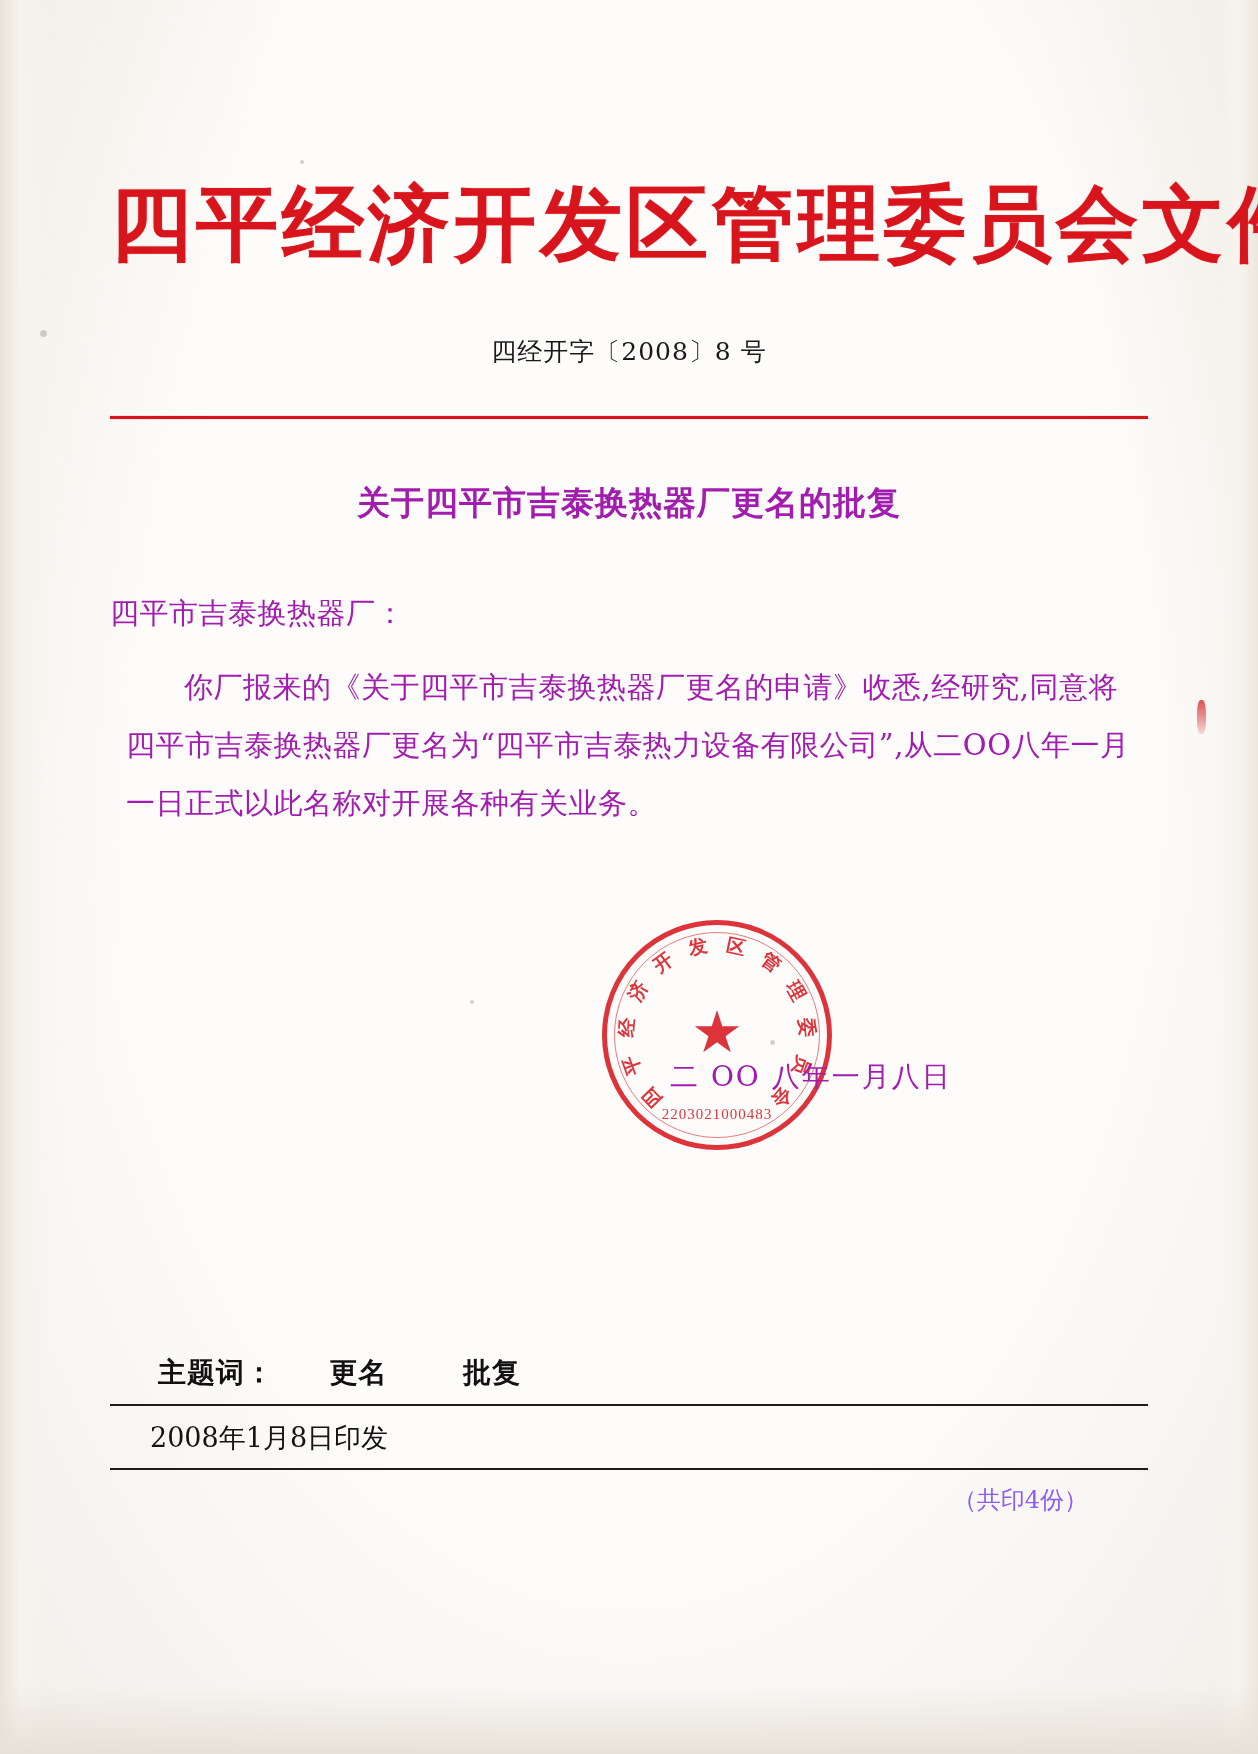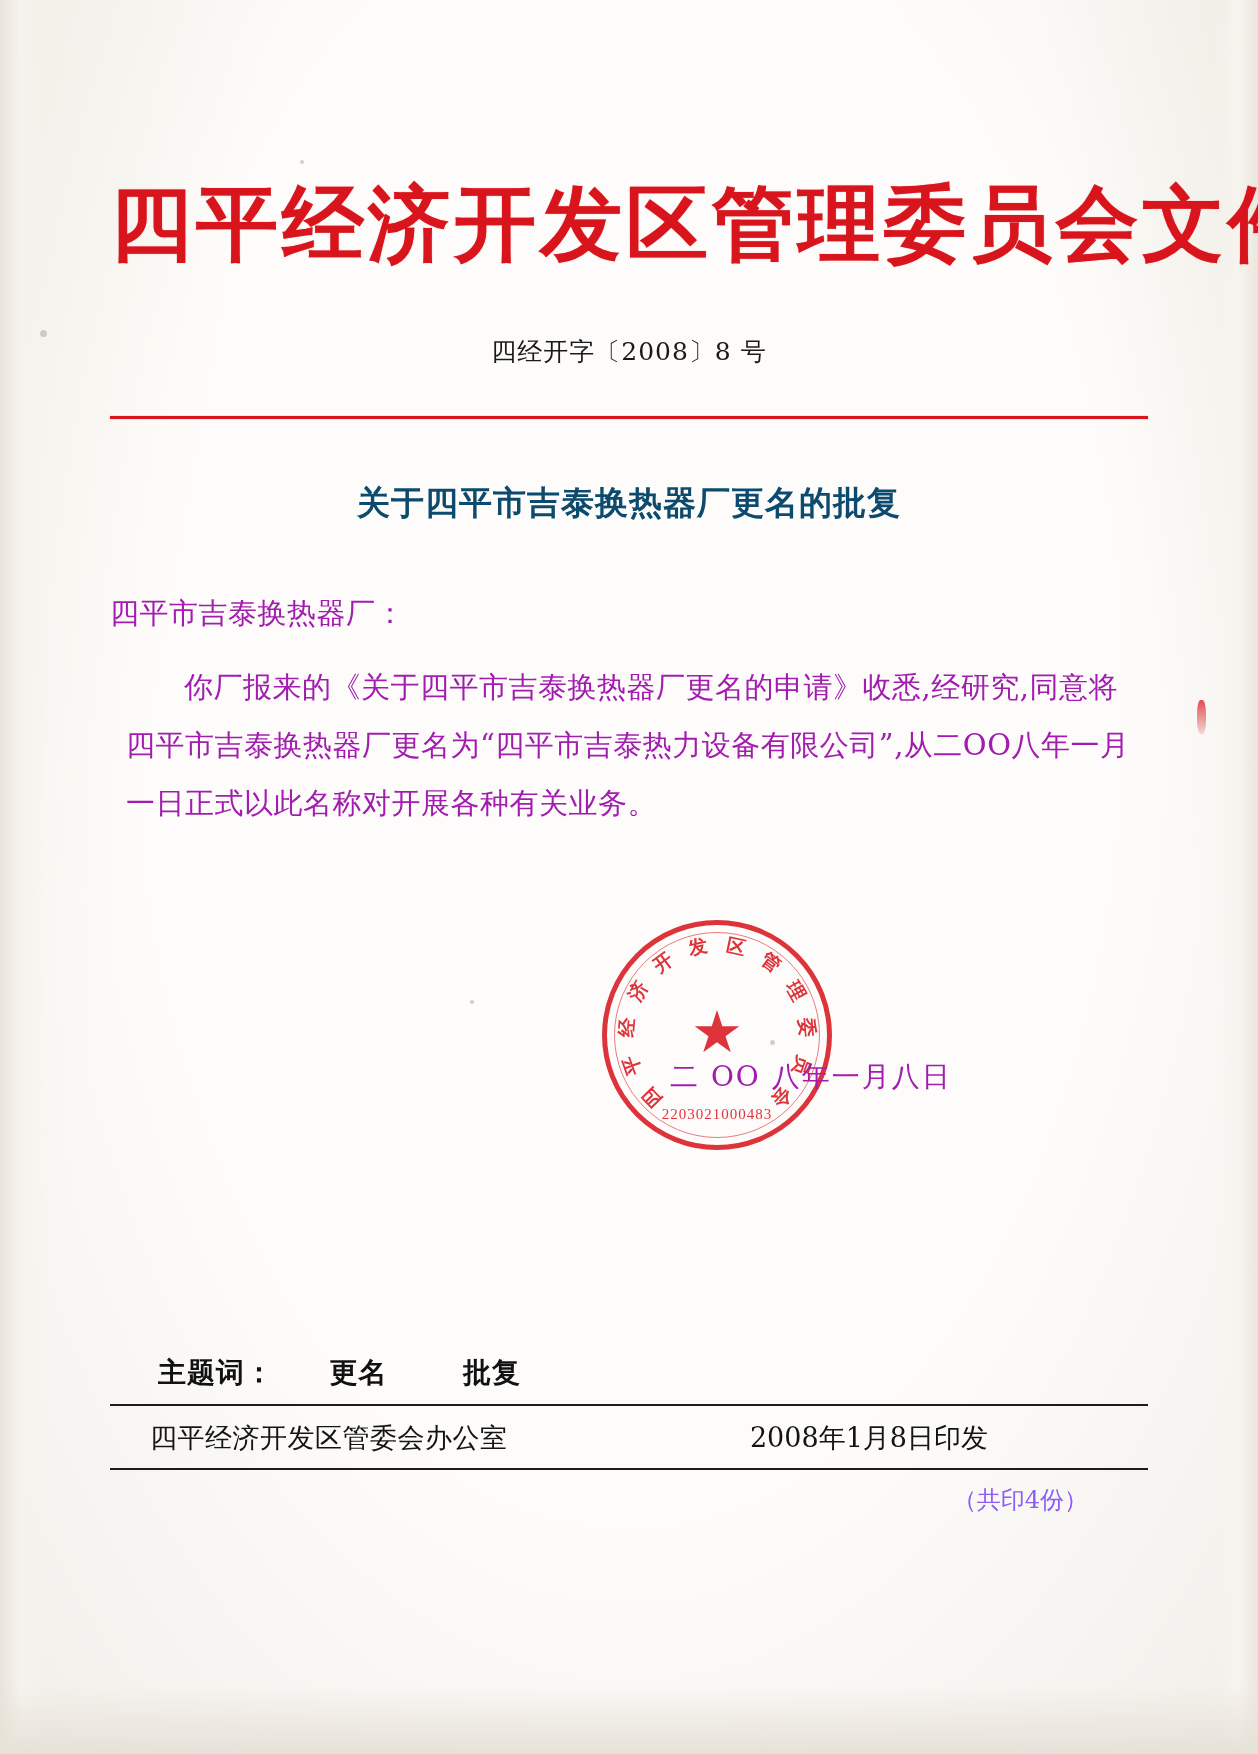--- a/index.html
+++ b/index.html
@@ -86,21 +86,21 @@
     box-shadow: 0 0 1px rgba(216,20,28,0.8);
   }
 
   
   .doc-title {
     text-align: center;
     margin-top: 62px;
     font-family: "DejaVu Sans", "Liberation Sans", sans-serif;
     font-weight: bold;
     font-size: 33px;
-    color: #0c4a6e;
+    color: #a21caf;
     letter-spacing: 1px;
   }
 
   
   .body-block {
     margin-top: 58px;
     font-family: "DejaVu Serif", "Liberation Serif", serif;
     font-size: 29px;
     color: #a21caf;
     line-height: 2.0;
@@ -300,19 +300,18 @@
   <div class="footer">
     <div class="keywords-row">
       <span>主题词：</span>
       <span class="kw-gap-1"></span>
       <span>更名</span>
       <span class="kw-gap-2"></span>
       <span>批复</span>
     </div>
     <div class="footer-rule"></div>
     <div class="footer-row">
-      <span class="issuer">四平经济开发区管委会办公室</span>
       <span class="issue-date">2008年1月8日印发</span>
     </div>
     <div class="footer-rule"></div>
     <div class="copies">（共印4份）</div>
   </div>
 </div>
 
 </body></html>

